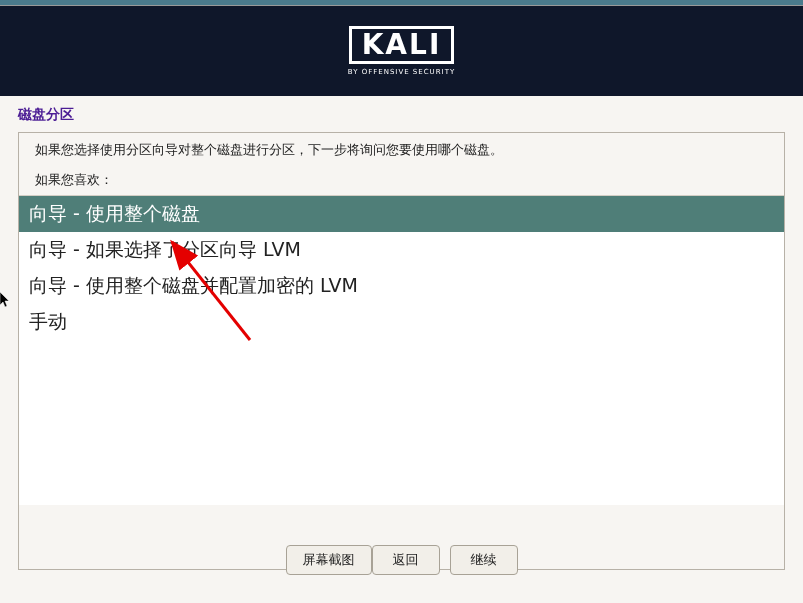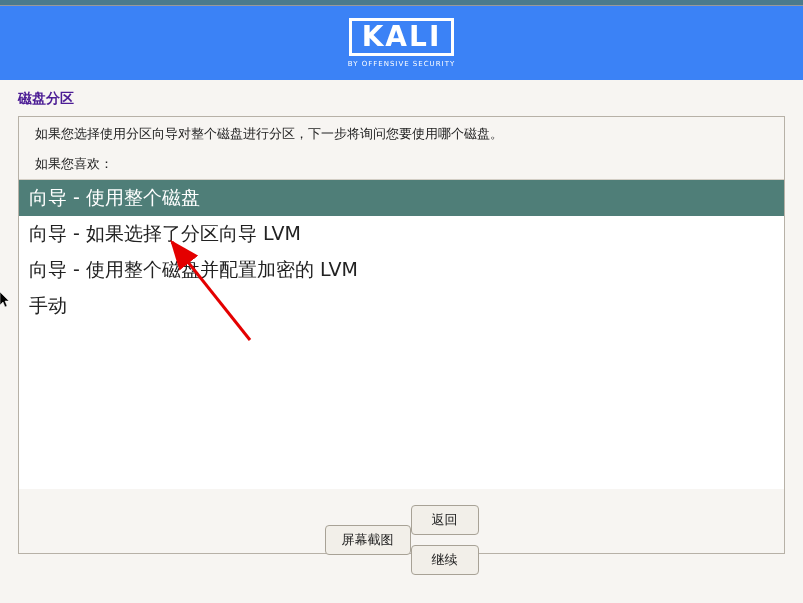--- a/index.html
+++ b/index.html
@@ -11,22 +11,22 @@
       background: #f7f5f2;
       overflow: hidden;
       position: relative;
     }
     .titlebar {
       height: 6px;
       background: #4a7a8c;
       border-bottom: 1px solid #999;
     }
     .header {
-      height: 74px;
-      background: #3b82f6;
+      height: 90px;
+      background: #0f172a;
       display: flex;
       align-items: center;
       justify-content: center;
     }
     .logo {
       display: flex;
       flex-direction: column;
       align-items: center;
     }
     .logo-main {
@@ -102,21 +102,21 @@
       background: #f2efe9;
       border: 1px solid #a8a296;
       border-radius: 4px;
       padding: 5px 16px;
       font-size: 13px;
       color: #222;
       cursor: pointer;
       min-width: 68px;
       text-align: center;
     }
-    .right-buttons { display: flex; gap: 10px; flex-direction: column; }
+    .right-buttons { display: flex; gap: 10px; }
     .arrow-svg {
       position: absolute;
       top: 230px;
       left: 130px;
       pointer-events: none;
       z-index: 10;
     }
     .cursor-ptr {
       position: absolute;
       left: 0;

